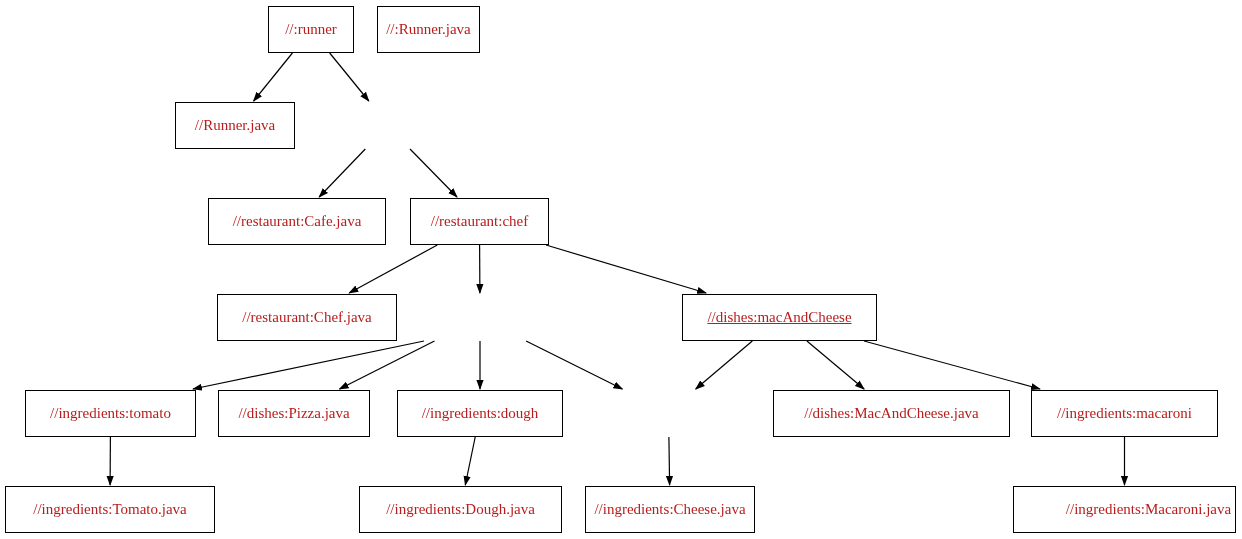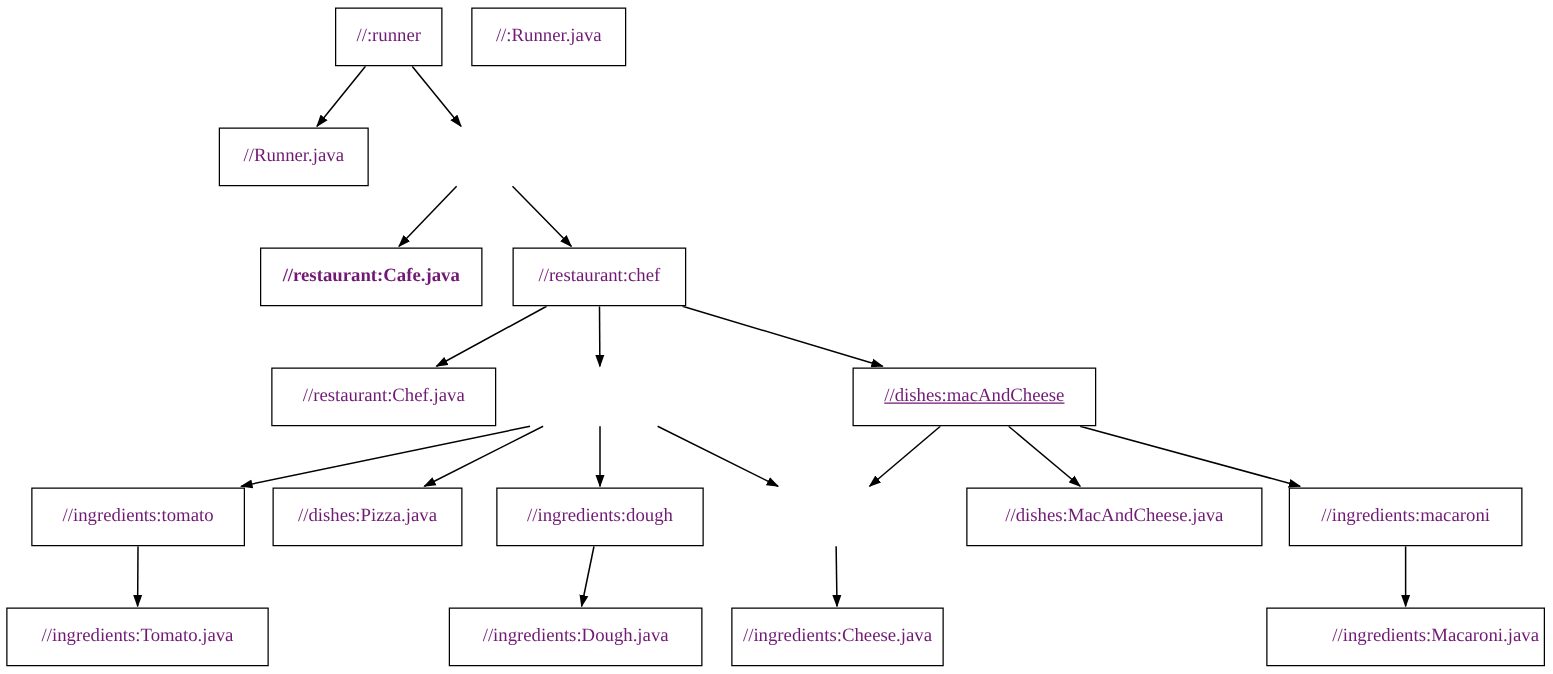--- a/index.html
+++ b/index.html
@@ -24,21 +24,21 @@
   }
   .node {
     position: absolute;
     box-sizing: border-box;
     background: #ffffff;
     border: 1px solid #000000;
     display: flex;
     align-items: center;
     justify-content: center;
     font-size: 15px;
-    color: #701a75;
+    color: #b91c1c;
     white-space: nowrap;
     line-height: 1;
   }
 </style>
 </head>
 <body>
 
 <div id="graph-canvas">
   <svg id="edge-layer" xmlns="http://www.w3.org/2000/svg">
       <defs>
@@ -60,23 +60,23 @@
       <line x1="752.3" y1="341" x2="695.7" y2="389" stroke="#000000" stroke-width="1.2" marker-end="url(#arrow)"></line>
       <line x1="806.9" y1="341" x2="864.1" y2="389" stroke="#000000" stroke-width="1.2" marker-end="url(#arrow)"></line>
       <line x1="864.0" y1="341" x2="1040.0" y2="389" stroke="#000000" stroke-width="1.2" marker-end="url(#arrow)"></line>
       <line x1="110.4" y1="437" x2="110.1" y2="485" stroke="#000000" stroke-width="1.2" marker-end="url(#arrow)"></line>
       <line x1="475.2" y1="437" x2="465.3" y2="485" stroke="#000000" stroke-width="1.2" marker-end="url(#arrow)"></line>
       <line x1="668.9" y1="437" x2="669.6" y2="485" stroke="#000000" stroke-width="1.2" marker-end="url(#arrow)"></line>
       <line x1="1124.5" y1="437" x2="1124.5" y2="485" stroke="#000000" stroke-width="1.2" marker-end="url(#arrow)"></line>
     </svg>
 
 <div class="node" style="left: 268px; top: 6px; width: 86px; height: 47px;">//:runner</div>
-    <div class="node" style="left: 377px; top: 6px; width: 124px; height: 47px; font-family: Liberation Serif, serif;">//:Runner.java</div>
+    <div class="node" style="left: 377px; top: 6px; width: 103px; height: 47px; font-family: Liberation Serif, serif;">//:Runner.java</div>
     <div class="node" style="left: 175px; top: 102px; width: 120px; height: 47px;">//Runner.java</div>
-    <div class="node" style="left: 208px; top: 198px; width: 178px; height: 47px; font-weight: bold;">//restaurant:Cafe.java</div>
+    <div class="node" style="left: 208px; top: 198px; width: 178px; height: 47px;">//restaurant:Cafe.java</div>
     <div class="node" style="left: 410px; top: 198px; width: 139px; height: 47px;">//restaurant:chef</div>
     <div class="node" style="left: 217px; top: 294px; width: 180px; height: 47px;">//restaurant:Chef.java</div>
     <div class="node" style="left: 682px; top: 294px; width: 195px; height: 47px; text-decoration: underline;">//dishes:macAndCheese</div>
     <div class="node" style="left: 25px; top: 390px; width: 171px; height: 47px;">//ingredients:tomato</div>
     <div class="node" style="left: 218px; top: 390px; width: 152px; height: 47px;">//dishes:Pizza.java</div>
     <div class="node" style="left: 397px; top: 390px; width: 166px; height: 47px;">//ingredients:dough</div>
     <div class="node" style="left: 773px; top: 390px; width: 237px; height: 47px;">//dishes:MacAndCheese.java</div>
     <div class="node" style="left: 1031px; top: 390px; width: 187px; height: 47px;">//ingredients:macaroni</div>
     <div class="node" style="left: 5px; top: 486px; width: 210px; height: 47px;">//ingredients:Tomato.java</div>
     <div class="node" style="left: 359px; top: 486px; width: 203px; height: 47px;">//ingredients:Dough.java</div>

